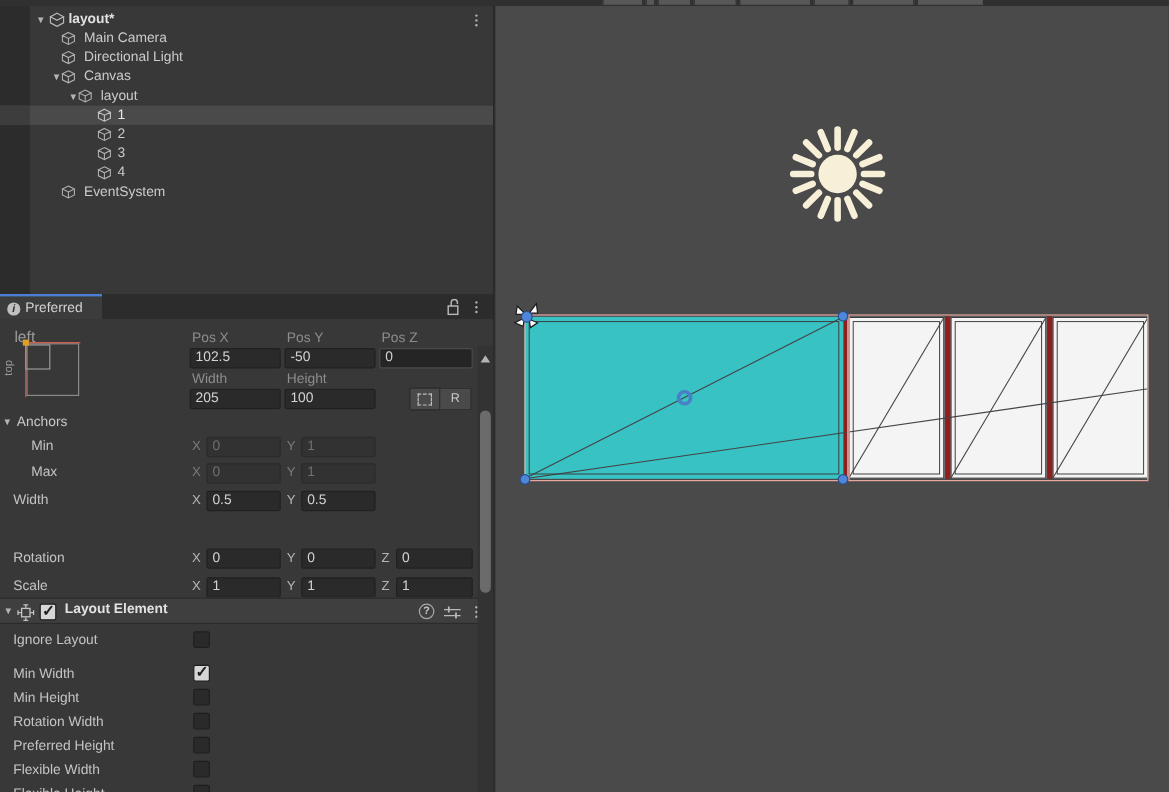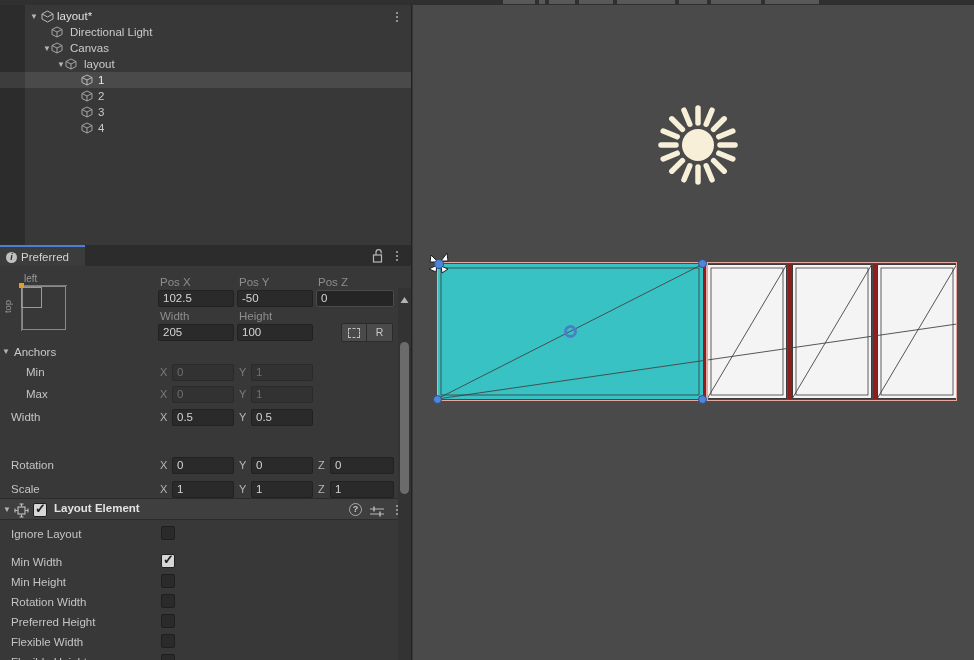--- a/index.html
+++ b/index.html
@@ -98,21 +98,21 @@
   #insp-body {
     position: absolute; left: 0; top: 21px; width: 412px; height: 394px;
     background: #383838;
   }
 
   
   #anchor-widget {
     position: absolute; left: 8px; top: 9px; width: 68px; height: 68px;
   }
   #anchor-widget .lbl-left {
-    position: absolute; left: 16px; top: -2px; font-size: 10px; color: #9a9a9a;
+    position: absolute; left: 4px; top: -2px; font-size: 13px; color: #9a9a9a;
   }
   #anchor-widget .lbl-top {
     position: absolute; left: -7px; top: 26px; font-size: 9.5px; color: #9a9a9a;
     transform: rotate(-90deg);
   }
   #anchor-widget .frame {
     position: absolute; left: 14px; top: 11px; width: 44px; height: 44px;
     border: 1px solid #8a8a8a;
   }
   #anchor-widget .inner {
@@ -282,28 +282,36 @@
 
     <div class="hier-row" style="margin-top:3px">
       <span class="hier-arrow" style="left:28px">▼</span>
       <span class="hier-root-icon" style="left:41px">
         <svg width="13" height="13" viewBox="0 0 13 13" style="position:absolute;top:2px">
           <path d="M6.5 1 L12 4 L6.5 7 L1 4 Z" fill="none" stroke="#b8b8b8" stroke-width="1"></path>
           <path d="M1 4 L1 9 L6.5 12" fill="none" stroke="#b8b8b8" stroke-width="1"></path>
           <path d="M12 4 L12 9 L6.5 12" fill="none" stroke="#b8b8b8" stroke-width="1"></path>
         </svg>
       </span>
-      <span class="hier-label" style="left:57px;color:#e0e0e0;font-weight:normal">layout*</span>
+      <span class="hier-label" style="left:57px;color:#e0e0e0;font-weight:bold">layout*</span>
       <span id="hier-kebab">
           <i></i>
           <i></i>
           <i></i>
         </span>
     </div>
 
+    <div class="hier-row">
+      <span class="hier-cube" style="left:50px">
+        <svg width="12" height="12" viewBox="0 0 12 12">
+            <path d="M6 1 L11 3.5 L6 6 L1 3.5 Z M1 3.5 L1 8.5 L6 11 L11 8.5 L11 3.5 M6 6 L6 11" fill="none" stroke="#b0b0b0" stroke-width="0.9"></path>
+          </svg>
+      </span>
+      <span class="hier-label" style="left:70px">Main Camera</span>
+    </div>
 
     <div class="hier-row">
       <span class="hier-cube" style="left:50px">
         <svg width="12" height="12" viewBox="0 0 12 12">
             <path d="M6 1 L11 3.5 L6 6 L1 3.5 Z M1 3.5 L1 8.5 L6 11 L11 8.5 L11 3.5 M6 6 L6 11" fill="none" stroke="#b0b0b0" stroke-width="0.9"></path>
           </svg>
       </span>
       <span class="hier-label" style="left:70px">Directional Light</span>
     </div>
 
@@ -356,20 +364,28 @@
 
     <div class="hier-row">
       <span class="hier-cube" style="left:80px">
         <svg width="12" height="12" viewBox="0 0 12 12">
             <path d="M6 1 L11 3.5 L6 6 L1 3.5 Z M1 3.5 L1 8.5 L6 11 L11 8.5 L11 3.5 M6 6 L6 11" fill="none" stroke="#b0b0b0" stroke-width="0.9"></path>
           </svg>
       </span>
       <span class="hier-label" style="left:98px">4</span>
     </div>
 
+    <div class="hier-row">
+      <span class="hier-cube" style="left:50px">
+        <svg width="12" height="12" viewBox="0 0 12 12">
+            <path d="M6 1 L11 3.5 L6 6 L1 3.5 Z M1 3.5 L1 8.5 L6 11 L11 8.5 L11 3.5 M6 6 L6 11" fill="none" stroke="#b0b0b0" stroke-width="0.9"></path>
+          </svg>
+      </span>
+      <span class="hier-label" style="left:70px">EventSystem</span>
+    </div>
   </div>
 
   <div id="inspector">
 
     <div id="insp-tabbar">
       <div id="insp-tab">
         <span class="ico">i</span>
         <span class="lbl">Preferred</span>
       </div>
       <div id="insp-lock">

